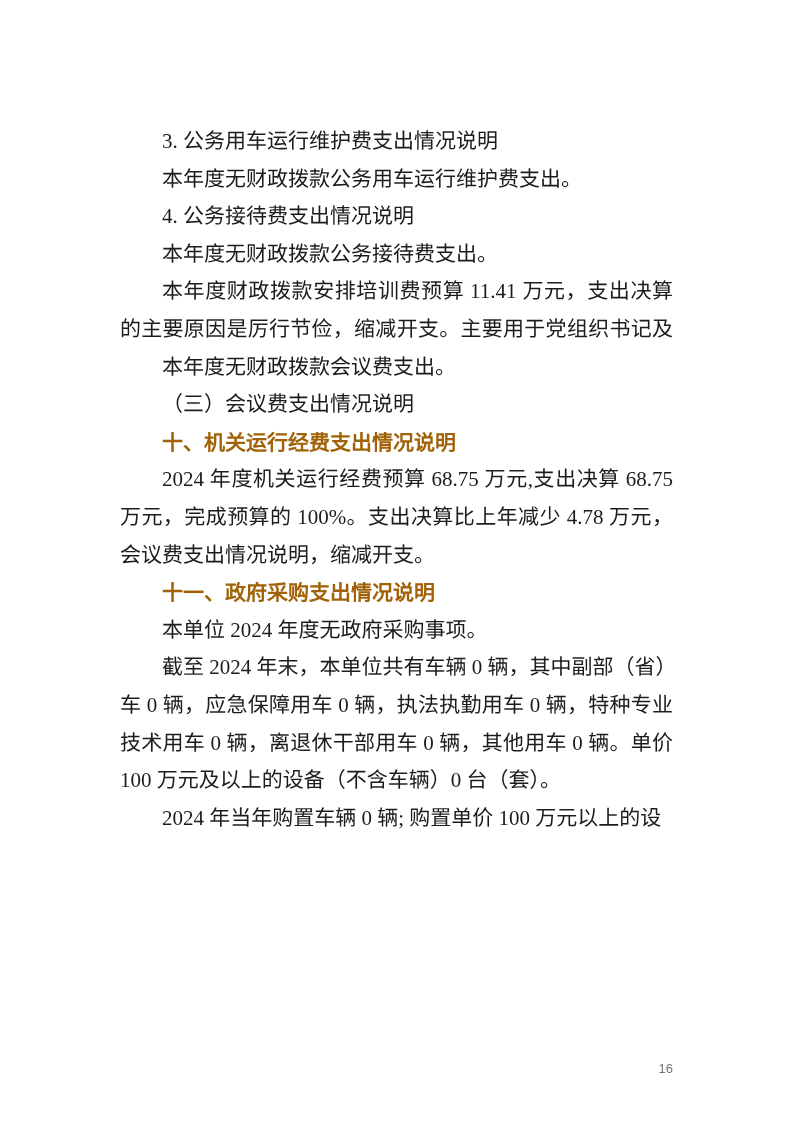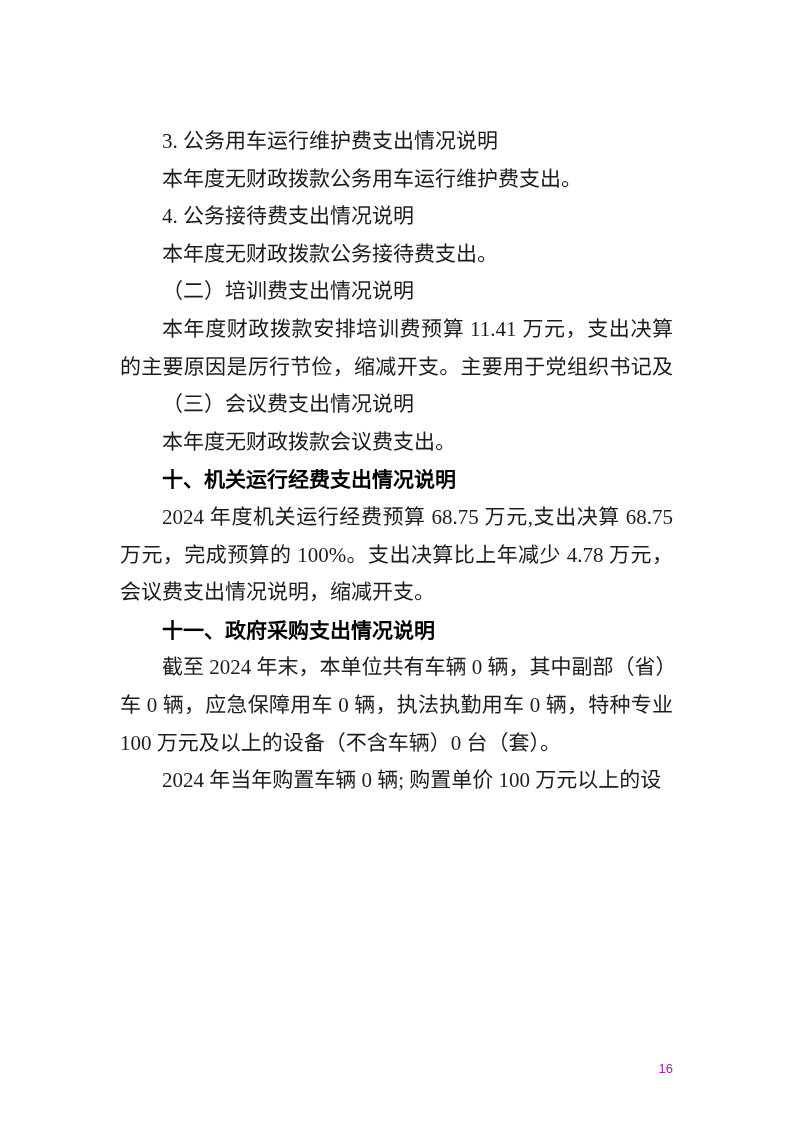--- a/index.html
+++ b/index.html
@@ -36,76 +36,77 @@
   .line.fill {
     white-space: normal;
     text-align: justify;
     text-align-last: justify;
     overflow: hidden;
     font-family: Liberation Serif, serif;
   }
   .block.heading .line {
     font-family: "Liberation Sans", "DejaVu Sans", sans-serif;
     font-weight: 700;
-    color: #000000;
+    color: #a16207;
   }
   .page-footer {
     position: absolute;
     top: 1036px;
     right: 120px;
     font-family: "Liberation Sans", "DejaVu Sans", sans-serif;
     font-size: 13px;
     line-height: 18px;
-    color: #a21caf;
+    color: #737373;
   }
 </style>
 </head>
 <body>
 
 <div class="page">
   <main class="content">
       <div class="block body">
         <div class="line indent">3. 公务用车运行维护费支出情况说明</div>
       </div>
       <div class="block body">
         <div class="line indent">本年度无财政拨款公务用车运行维护费支出。</div>
       </div>
       <div class="block body">
         <div class="line indent">4. 公务接待费支出情况说明</div>
       </div>
       <div class="block body">
         <div class="line indent">本年度无财政拨款公务接待费支出。</div>
       </div>
       <div class="block body">
-        <div class="line indent">（二）培训费支出情况说明</div>
-      </div>
-      <div class="block body">
         <div class="line indent fill">本年度财政拨款安排培训费预算 11.41 万元，支出决算</div>
         <div class="line fill">的主要原因是厉行节俭，缩减开支。主要用于党组织书记及党</div>
       </div>
       <div class="block body">
-        <div class="line indent">（三）会议费支出情况说明</div>
+        <div class="line indent">本年度无财政拨款会议费支出。</div>
       </div>
       <div class="block body">
-        <div class="line indent">本年度无财政拨款会议费支出。</div>
+        <div class="line indent">（三）会议费支出情况说明</div>
       </div>
       <div class="block heading">
         <div class="line indent">十、机关运行经费支出情况说明</div>
       </div>
       <div class="block body">
         <div class="line indent fill">2024 年度机关运行经费预算 68.75 万元,支出决算 68.75</div>
         <div class="line fill">万元，完成预算的 100%。支出决算比上年减少 4.78 万元，</div>
         <div class="line">会议费支出情况说明，缩减开支。</div>
       </div>
       <div class="block heading">
         <div class="line indent">十一、政府采购支出情况说明</div>
       </div>
       <div class="block body">
+        <div class="line indent">本单位 2024 年度无政府采购事项。</div>
+      </div>
+      <div class="block body">
         <div class="line indent fill">截至 2024 年末，本单位共有车辆 0 辆，其中副部（省）</div>
         <div class="line fill">车 0 辆，应急保障用车 0 辆，执法执勤用车 0 辆，特种专业</div>
+        <div class="line fill">技术用车 0 辆，离退休干部用车 0 辆，其他用车 0 辆。单价</div>
         <div class="line">100 万元及以上的设备（不含车辆）0 台（套）。</div>
       </div>
       <div class="block body">
         <div class="line indent">2024 年当年购置车辆 0 辆; 购置单价 100 万元以上的设</div>
       </div>
     </main>
   <div class="page-footer">16</div>
 </div>
 
 </body></html>

